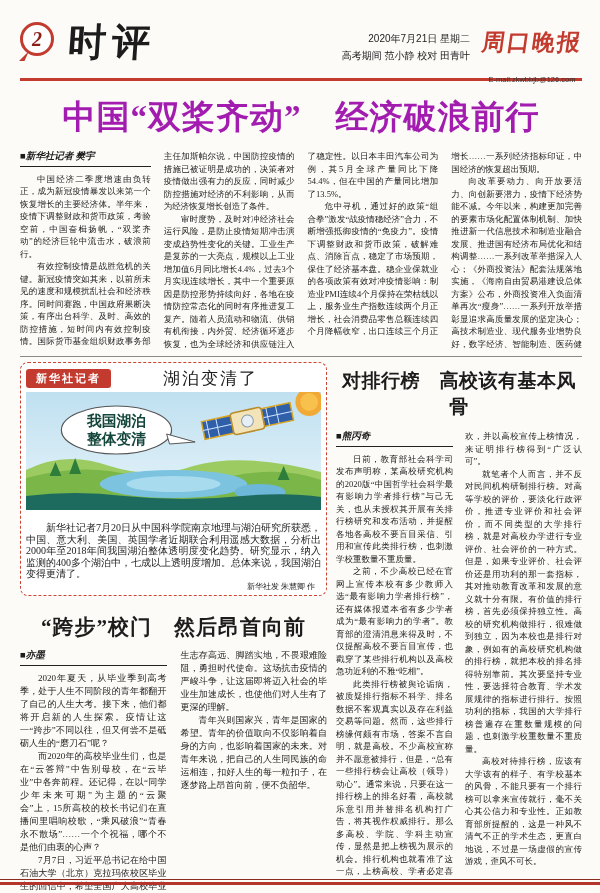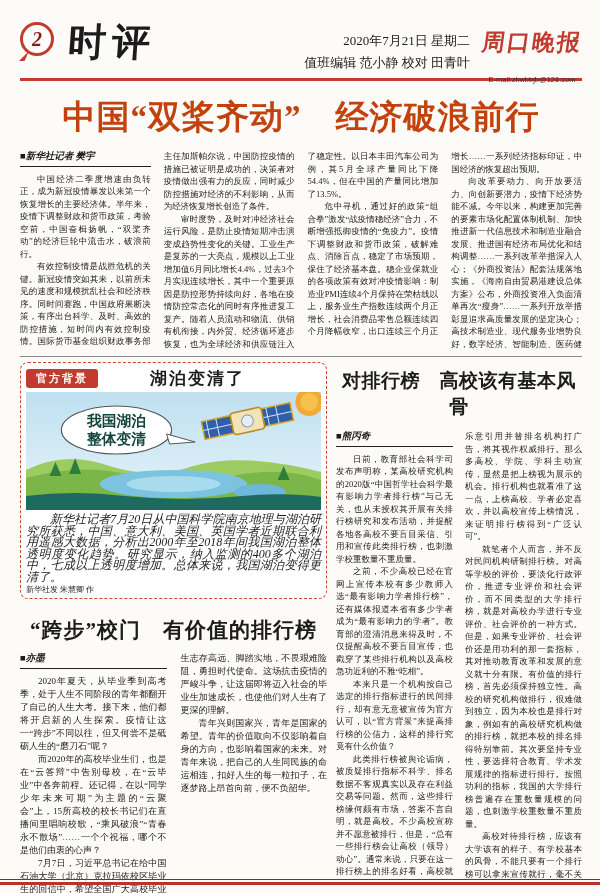--- a/index.html
+++ b/index.html
@@ -12,49 +12,49 @@
   
   .hdr { display:flex; align-items:flex-start; height:56px; }
   .pin { position:relative; width:34px; height:34px; border:3px solid #c23b2e; border-radius:50%;
          background:#fff; display:flex; align-items:center; justify-content:center;
          color:#8a1f16; font-size:20px; font-weight:bold; font-style:italic; margin-top:2px;}
   .pin::after { content:""; position:absolute; left:-4px; bottom:-8px; width:10px; height:10px;
          background:#c23b2e; clip-path:polygon(0 100%,100% 0,55% 100%); }
   .section-title { font-size:38px; font-weight:bold; transform:skewX(-4deg); letter-spacing:6px;
          margin-left:14px; line-height:1.2; }
   .hdr-right { margin-left:auto; display:flex; align-items:flex-start; gap:12px; padding-top:10px; }
-  .hdr-meta { text-align:right; font-size:13px; line-height:1.7; color:#222;
-         font-family:Liberation Serif, serif; }
+  .hdr-meta { text-align:right; font-size:10px; line-height:1.7; color:#222;
+         font-family:Liberation Sans, sans-serif; }
   .masthead-wrap { text-align:center; }
   .masthead { color:#c23b2e; font-size:23px; font-weight:bold; transform:skewX(-8deg);
          letter-spacing:2px; line-height:1.1; }
   .email { font-size:7.5px; color:#333; font-family:"Liberation Sans","DejaVu Sans",sans-serif; margin-top:20px;}
   .hdr-rule { height:3px; background:#c23b2e; margin-top:2px; }
   
   .lead-headline { text-align:center; font-size:33px; font-weight:900; letter-spacing:1px;
-         margin:14px 0 10px 0; color:#c2410c; }
+         margin:14px 0 10px 0; color:#a21caf; }
   .byline { font-weight:bold; font-size:9.5px; border-bottom:1.5px solid #222;
          padding-bottom:3px; margin-bottom:6px;font-style:italic; }
   .lead-body { height:200px; overflow:hidden; column-count:4; column-gap:13px; column-fill:auto;
          font-size:8.5px; line-height:12.5px; text-align:justify; }
   .para { text-indent:2em; margin:0; }
   .thin-rule { height:1px; background:#8a8a84; margin:6px 0 5px 0; }
   
   .mid { display:flex; gap:9px; height:520px; }
   .mid-left { width:307px; display:flex; flex-direction:column; }
   .mid-right { width:246px; }
   
   .cartoon-box { border:1.5px dashed #cc4433; border-radius:8px; padding:4px 5px 3px 5px; background:#fff; }
   .cartoon-head { display:flex; align-items:center; height:22px; margin-bottom:3px; }
   .cartoon-badge { background:#c23b2e; color:#fff; font-weight:bold; font-size:11px;
          padding:2px 10px; border-radius:3px; letter-spacing:2px; }
-  .cartoon-title { font-size:17px; font-weight:bold; letter-spacing:2px; margin-left:52px; }
+  .cartoon-title { font-size:17px; font-weight:normal; letter-spacing:2px; margin-left:52px; }
   .cartoon-art { width:100%; height:118px; display:block; }
-  .cartoon-caption { font-size:12px; line-height:11.5px; text-align:justify; margin-top:4px; text-indent:2em;font-style:italic; }
-  .cartoon-credit { font-size:8px; margin-top:1px; padding-right:6px; }
+  .cartoon-caption { font-size:10px; line-height:11.5px; text-align:justify; margin-top:12px; text-indent:2em; }
+  .cartoon-credit { font-size:8px; text-align:right; margin-top:1px; padding-right:6px; }
   .teal-rule { height:2px; background:#4a8a7c; margin:6px 0 7px 0; }
   
   .grad-headline { text-align:center; font-size:21px; font-weight:900; letter-spacing:1px; margin:4px 0 8px 0; }
   .grad-body { height:244px; overflow:hidden; column-count:2; column-gap:14px; column-fill:auto;
          font-size:9px; line-height:13px; text-align:justify; }
   
   .rank-headline { text-align:center; font-size:19px; font-weight:900; margin:6px 0 10px 0; letter-spacing:0.5px;}
   .rank-body { height:455px; overflow:hidden; column-count:2; column-gap:12px; column-fill:auto;
          font-size:8.5px; line-height:12.5px; text-align:justify; }
   
@@ -68,21 +68,21 @@
 <div class="page">
 
   <div class="hdr">
     <div class="pin">
       <span>2</span>
     </div>
     <div class="section-title">时评</div>
     <div class="hdr-right">
       <div class="hdr-meta">
         <div>2020年7月21日 星期二</div>
-        <div>值班编辑 范小静  校对 田青叶</div>
+        <div>高考期间 范小静  校对 田青叶</div>
       </div>
       <div class="masthead-wrap">
         <div class="masthead">周口晚报</div>
         <div class="email">E-mail:zkwbbjb@126.com</div>
       </div>
     </div>
   </div>
   <div class="hdr-rule"></div>
 
   <div>
@@ -100,21 +100,21 @@
   </div>
 
   <div class="thin-rule"></div>
 
   <div class="mid">
 
     <div class="mid-left">
 
       <div class="cartoon-box">
         <div class="cartoon-head">
-          <span class="cartoon-badge">官方背景</span>
+          <span class="cartoon-badge">新华社记者</span>
           <span class="cartoon-title">湖泊变清了</span>
         </div>
 
         <svg class="cartoon-art" viewBox="0 0 300 118" preserveAspectRatio="none">
           <defs>
             <linearGradient id="sky" x1="0" y1="0" x2="0" y2="1">
               <stop offset="0" stop-color="#bfe0f0"></stop>
                 <stop offset="1" stop-color="#e7f4fa"></stop>
             </linearGradient>
           </defs>
@@ -157,41 +157,40 @@
           </g>
         </svg>
 
         <div class="cartoon-caption">新华社记者7月20日从中国科学院南京地理与湖泊研究所获悉，中国、意大利、美国、英国学者近期联合利用遥感大数据，分析出2000年至2018年间我国湖泊整体透明度变化趋势。研究显示，纳入监测的400多个湖泊中，七成以上透明度增加。总体来说，我国湖泊变得更清了。</div>
         <div class="cartoon-credit">新华社发 朱慧卿 作</div>
       </div>
 
       <div class="teal-rule"></div>
 
       <div>
-        <h2 class="grad-headline">“跨步”校门　有价值的排行榜</h2>
+        <h2 class="grad-headline">“跨步”校门　然后昂首向前</h2>
         <div class="grad-body">
           <div class="byline">■亦墨</div>
           <div>
               <p class="para">2020年夏天，从毕业季到高考季，处于人生不同阶段的青年都翻开了自己的人生大考。接下来，他们都将开启新的人生探索。疫情让这一“跨步”不同以往，但又何尝不是砥砺人生的“磨刀石”呢？</p>
               <p class="para">而2020年的高校毕业生们，也是在“云答辩”中告别母校，在“云毕业”中各奔前程。还记得，在以“同学少年未来可期”为主题的“云聚会”上，15所高校的校长书记们在直播间里唱响校歌，“乘风破浪”“青春永不散场”……一个个祝福，哪个不是他们由衷的心声？</p>
               <p class="para">7月7日，习近平总书记在给中国石油大学（北京）克拉玛依校区毕业生的回信中，希望全国广大高校毕业生志存高远、脚踏实地，不畏艰难险阻，勇担时代使命。这场抗击疫情的严峻斗争，让这届即将迈入社会的毕业生加速成长，也使他们对人生有了更深的理解。</p>
               <p class="para">青年兴则国家兴，青年是国家的希望。青年的价值取向不仅影响着自身的方向，也影响着国家的未来。对青年来说，把自己的人生同民族的命运相连，扣好人生的每一粒扣子，在逐梦路上昂首向前，便不负韶华。</p>
             </div>
         </div>
       </div>
     </div>
 
     <div class="mid-right">
       <h2 class="rank-headline">对排行榜　高校该有基本风骨</h2>
       <div class="rank-body">
         <div class="byline">■熊丙奇</div>
         <div>
             <p class="para">日前，教育部社会科学司发布声明称，某高校研究机构的2020版“中国哲学社会科学最有影响力学者排行榜”与己无关，也从未授权其开展有关排行榜研究和发布活动，并提醒各地各高校不要盲目采信、引用和宣传此类排行榜，也刺激学校重数量不重质量。</p>
             <p class="para">之前，不少高校已经在官网上宣传本校有多少教师入选“最有影响力学者排行榜”，还有媒体报道本省有多少学者成为“最有影响力的学者”。教育部的澄清消息来得及时，不仅提醒高校不要盲目宣传，也戳穿了某些排行机构以及高校急功近利的不雅“吃相”。</p>
-            <p class="para">本来只是一个机构按自己选定的排行指标进行的民间排行，却有意无意被宣传为官方认可，以“官方背景”来提高排行榜的公信力，这样的排行究竟有什么价值？</p>
             <p class="para">此类排行榜被舆论诟病，被质疑排行指标不科学、排名数据不客观真实以及存在利益交易等问题。然而，这些排行榜缘何颇有市场，答案不言自明，就是高校。不少高校宣称并不愿意被排行，但是，“总有一些排行榜会让高校（领导）动心”。通常来说，只要在这一排行榜上的排名好看，高校就乐意引用并替排名机构打广告，将其视作权威排行。那么多高校、学院、学科主动宣传，显然是把上榜视为展示的机会。排行机构也就看准了这一点，上榜高校、学者必定喜欢，并以高校宣传上榜情况，来证明排行榜得到“广泛认可”。</p>
             <p class="para">就笔者个人而言，并不反对民间机构研制排行榜。对高等学校的评价，要淡化行政评价，推进专业评价和社会评价，而不同类型的大学排行榜，就是对高校办学进行专业评价、社会评价的一种方式。但是，如果专业评价、社会评价还是用功利的那一套指标，其对推动教育改革和发展的意义就十分有限。有价值的排行榜，首先必须保持独立性。高校的研究机构做排行，很难做到独立，因为本校也是排行对象，例如有的高校研究机构做的排行榜，就把本校的排名排得特别靠前。其次要坚持专业性，要选择符合教育、学术发展规律的指标进行排行。按照功利的指标，我国的大学排行榜普遍存在重数量规模的问题，也刺激学校重数量不重质量。</p>
             <p class="para">高校对待排行榜，应该有大学该有的样子、有学校基本的风骨，不能只要有一个排行榜可以拿来宣传就行，毫不关心其公信力和专业性。正如教育部所提醒的，这是一种风不清气不正的学术生态，更直白地说，不过是一场虚假的宣传游戏，歪风不可长。</p>
           </div>
       </div>
     </div>
   </div>
 
   <div class="bottom-rule">
     <div class="r1"></div>

